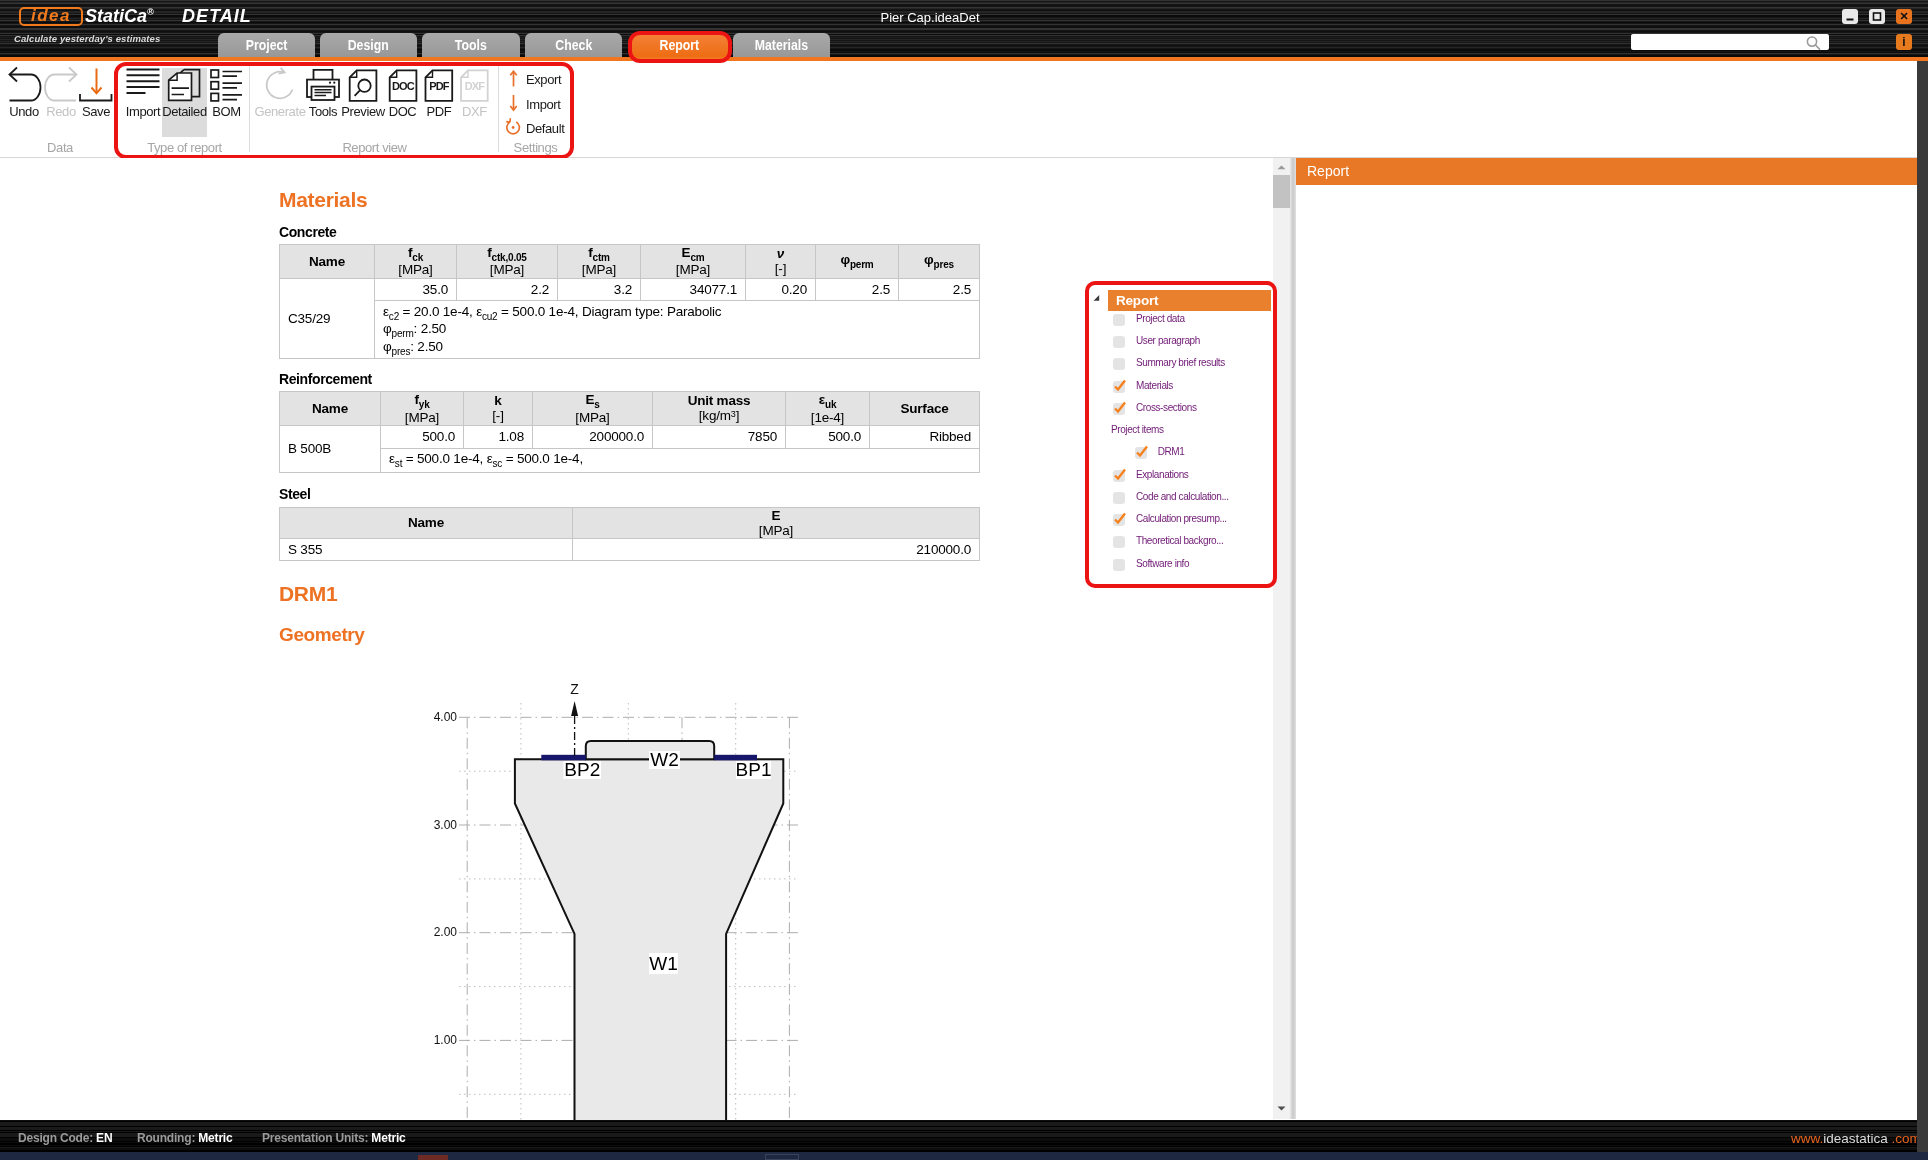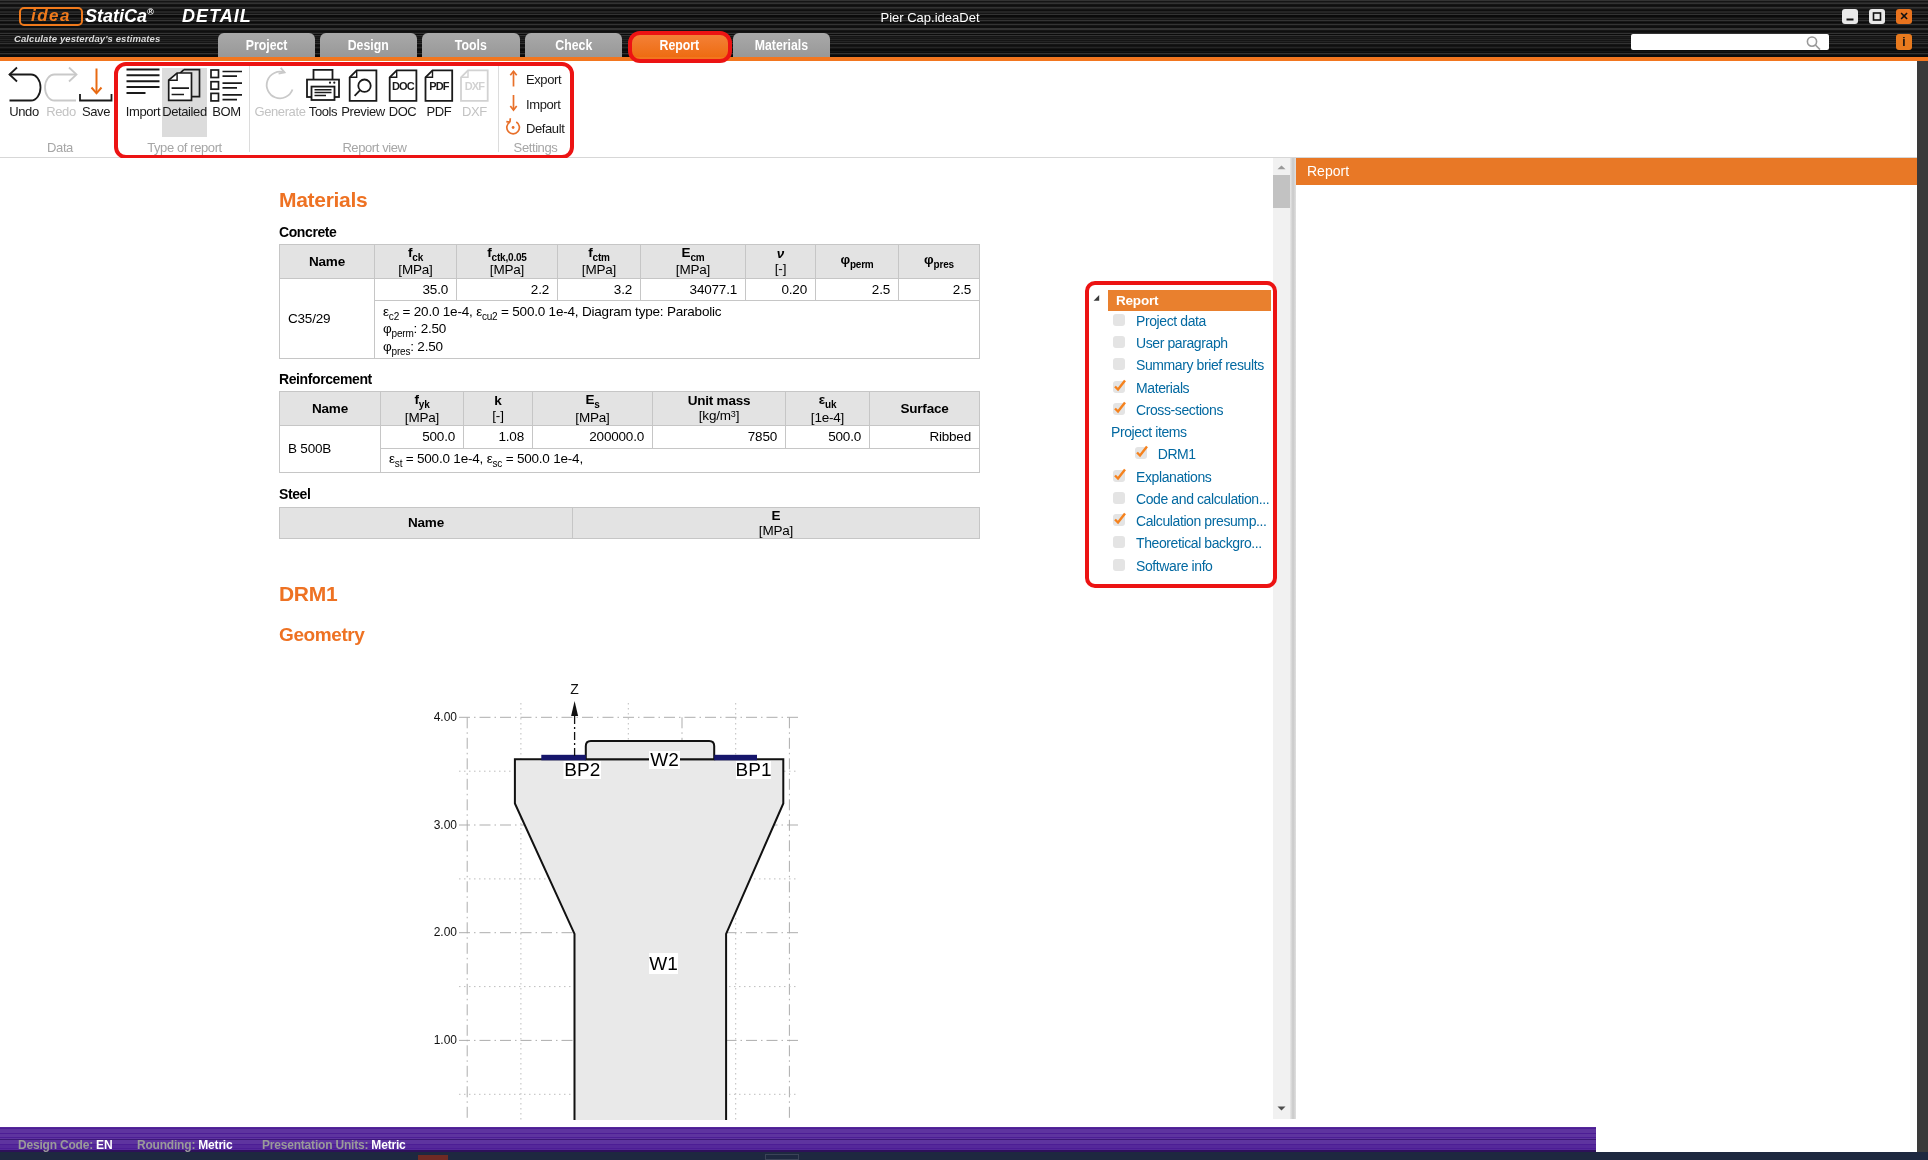--- a/index.html
+++ b/index.html
@@ -54,35 +54,35 @@
   table.rep th { background:#e3e3e3; font-weight:bold; text-align:center; }
   table.rep .num { text-align:right; }
   table.rep .unit { font-weight:normal; }
   sub { font-size:10px; }
   
   #tree { position:absolute; left:1085px; top:123px; width:192px; height:307px;
     border:4px solid #ec1313; border-radius:10px; background:#fff; }
   .treehead { position:absolute; left:19px; top:5px; width:163px; height:21px;
     background:#e9802e; color:#fff; font-weight:bold; font-size:13.5px; line-height:21px; letter-spacing:-0.2px;
     padding-left:8px; }
-  .titem { position:absolute; font-size:14px; color:#0369a1; letter-spacing:-0.4px; }
+  .titem { position:absolute; font-size:10px; color:#701a75; letter-spacing:-0.4px; }
   .cb { position:absolute; width:12px; height:12px; background:#e4e4e4; border-radius:3px; }
   
   #vscroll { position:absolute; left:1273px; top:0px; width:17px; height:961px; background:#f1f1f1; }
   #vthumb { position:absolute; left:1273px; top:17px; width:17px; height:33px; background:#c2c2c2; }
   #splitter { position:absolute; left:1290px; top:0; width:6px; height:961px;
     background:linear-gradient(90deg,#e8e8e8,#c9c9c9 50%,#e0e0e0); }
   
   #rpanel { position:absolute; left:1296px; top:0px; width:621px; height:961px; background:#fff; }
   #rphead { position:absolute; left:0; top:0px; width:621px; height:27px; background:#e87826;
     color:#fff; font-size:14px; line-height:26px; padding-left:11px;}
   #rightedge { position:absolute; left:1917px; top:61px; width:11px; height:1091px; background:#3a3a3a; }
   
-  #statusbar { position:absolute; left:0; top:1120px; width:1596px; height:32px; background:#4c1d95;
-    color:#9a9a9a; font-size:12px; font-weight:bold; overflow:hidden; letter-spacing:-0.2px;margin-top:7px; }
+  #statusbar { position:absolute; left:0; top:1120px; width:1928px; height:32px; background:#000000;
+    color:#9a9a9a; font-size:12px; font-weight:bold; overflow:hidden; letter-spacing:-0.2px; }
   #statusbar b { color:#fff; }
   #taskbar { position:absolute; left:0; top:1152px; width:1928px; height:8px; background:#1e2840; }
 </style>
 </head>
 <body>
 <div id="titlebar">
   <div class="streak" style="top:0px; height:1px; background:rgba(255,255,255,0.13);"></div>
   <div class="streak" style="top:2px; height:1px; background:rgba(255,255,255,0.07);"></div>
   <div class="streak" style="top:3px; height:1px; background:rgba(255,255,255,0.13);"></div>
   <div class="streak" style="top:5px; height:1px; background:rgba(0,0,0,0.25);"></div>
@@ -337,20 +337,24 @@
   <div class="h3" style="left:279px; top:327.5px;">Steel</div>
   <table class="rep" style="left:279px; top:348.5px; width:701px;">
     <colgroup>
         <col style="width:293px">
         <col>
       </colgroup>
     <tbody>
         <tr style="height:31px;">
       <th>Name</th>
       <th>E<br><span class="unit">[MPa]</span></th>
+    </tr>
+    <tr style="height:22px;">
+      <td>S 355</td>
+          <td class="num">210000.0</td>
     </tr>
   </tbody>
     </table>
   <div class="h1" style="left:279px; top:423.5px;">DRM1</div>
   <div class="h2" style="left:279px; top:466px;">Geometry</div>
   <svg class="abs" style="left:430px; top:514px;" width="570" height="448" viewBox="0 0 570 448">
     <g stroke="#adadad" stroke-width="1" fill="none">
 
       <g stroke-dasharray="1.5 3.5" stroke="#bdbdbd">
         <path d="M 90.9 31 L 90.9 448"></path>

